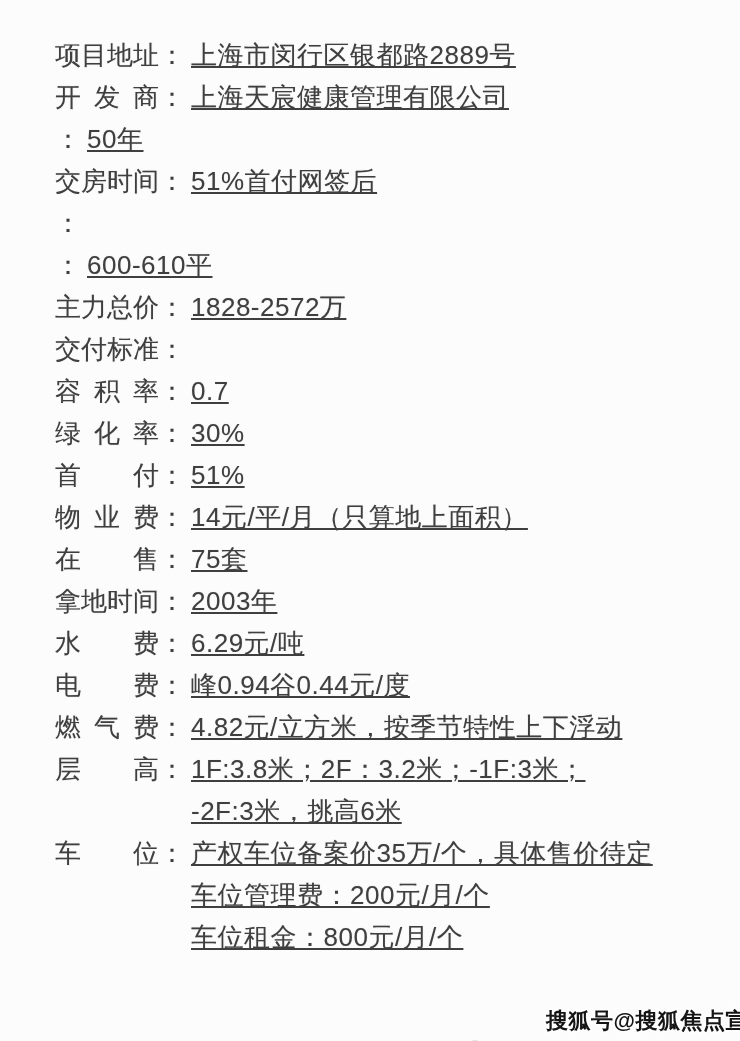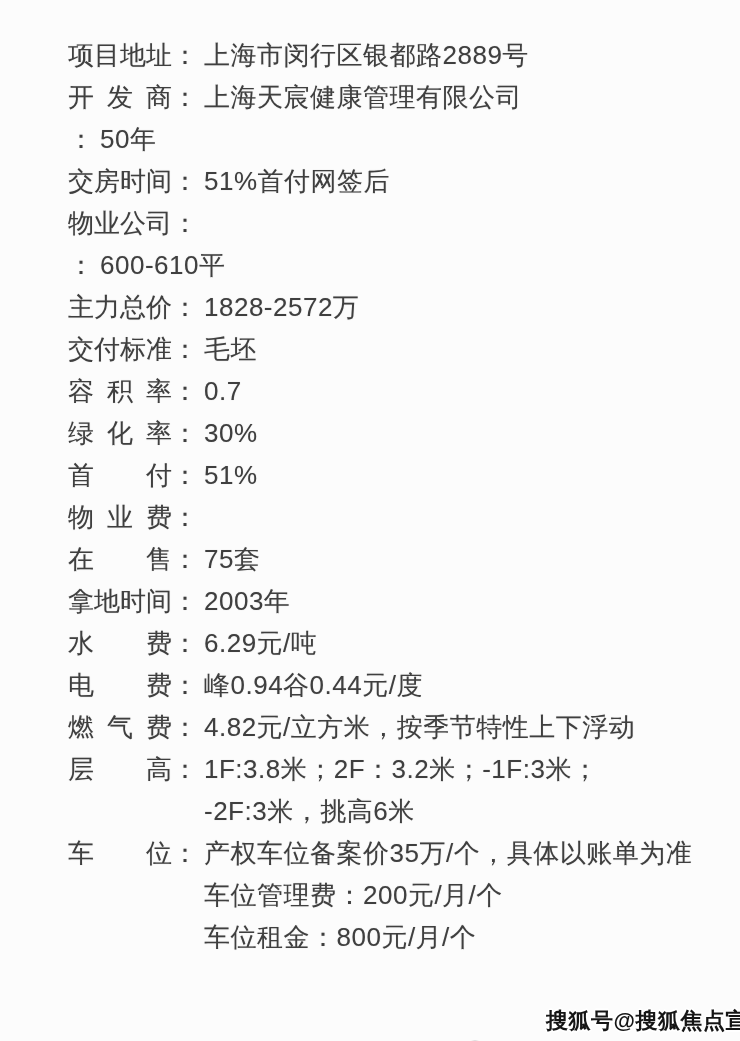--- a/index.html
+++ b/index.html
@@ -10,21 +10,21 @@
   .sheet {
     position: relative;
     width: 740px;
     height: 1041px;
     background: #fcfcfc;
     overflow: hidden;
     font-family: "Liberation Sans", "DejaVu Sans", sans-serif;
   }
   .info {
     position: absolute;
-    left: 68px;
+    left: 55px;
     top: 34px;
     width: 640px;
   }
   .row {
     display: flex;
     align-items: baseline;
     height: 42px;
     line-height: 42px;
     font-size: 26px;
     color: #3f3f3f;
@@ -38,20 +38,21 @@
     text-align-last: justify;
     overflow: hidden;
   }
   .row .colon {
     width: 32px;
     flex: 0 0 32px;
   }
   .row .value {
     flex: 1 1 auto;
     letter-spacing: 0.5px;
+    text-decoration: underline;
   }
   .wm-wechat {
     position: absolute;
     left: 462px;
     top: 1039px;
     display: flex;
     align-items: center;
     gap: 12px;
     color: #c3c3c3;
     font-size: 21px;
@@ -102,39 +103,37 @@
       <span class="value">50年</span>
     </div>
 
     <div class="row">
       <span class="label">交房时间</span>
       <span class="colon">：</span>
       <span class="value">51%首付网签后</span>
     </div>
 
     <div class="row">
-      <span class="label">物业公司</span>
       <span class="colon">：</span>
     </div>
 
     <div class="row">
       <span class="colon">：</span>
       <span class="value">600-610平</span>
     </div>
 
     <div class="row">
       <span class="label">主力总价</span>
       <span class="colon">：</span>
       <span class="value">1828-2572万</span>
     </div>
 
     <div class="row">
       <span class="label">交付标准</span>
       <span class="colon">：</span>
-      <span class="value">毛坯</span>
     </div>
 
     <div class="row">
       <span class="label">容积率</span>
       <span class="colon">：</span>
       <span class="value">0.7</span>
     </div>
 
     <div class="row">
       <span class="label">绿化率</span>
@@ -144,20 +143,21 @@
 
     <div class="row">
       <span class="label">首付</span>
       <span class="colon">：</span>
       <span class="value">51%</span>
     </div>
 
     <div class="row">
       <span class="label">物业费</span>
       <span class="colon">：</span>
+      <span class="value">14元/平/月（只算地上面积）</span>
     </div>
 
     <div class="row">
       <span class="label">在售</span>
       <span class="colon">：</span>
       <span class="value">75套</span>
     </div>
 
     <div class="row">
       <span class="label">拿地时间</span>
@@ -192,21 +192,21 @@
 
     <div class="row">
       <span class="label"></span>
       <span class="colon"></span>
       <span class="value">-2F:3米，挑高6米</span>
     </div>
 
     <div class="row">
       <span class="label">车位</span>
       <span class="colon">：</span>
-      <span class="value">产权车位备案价35万/个，具体以账单为准</span>
+      <span class="value">产权车位备案价35万/个，具体售价待定</span>
     </div>
 
     <div class="row">
       <span class="label"></span>
       <span class="colon"></span>
       <span class="value">车位管理费：200元/月/个</span>
     </div>
 
     <div class="row">
       <span class="label"></span>

